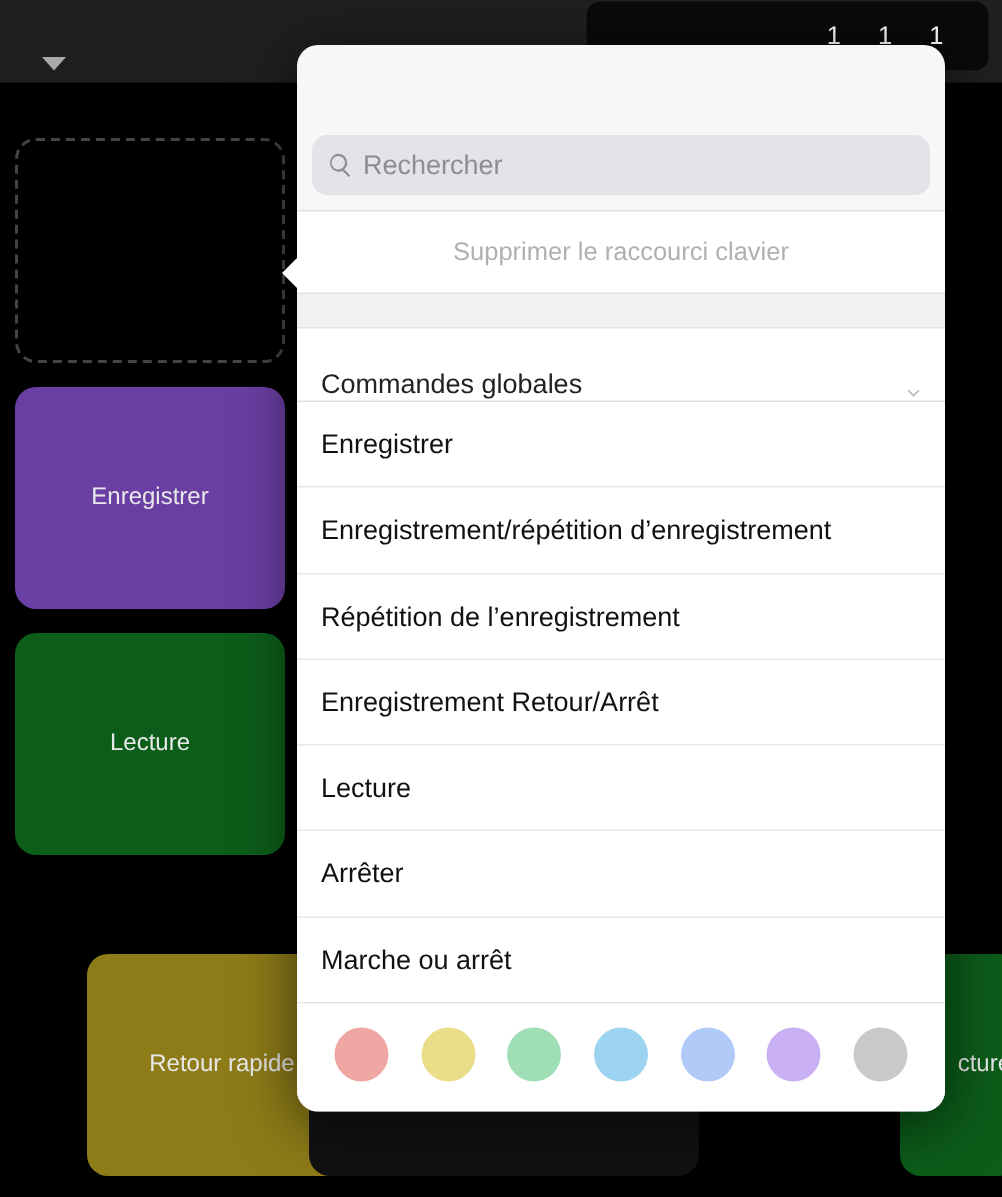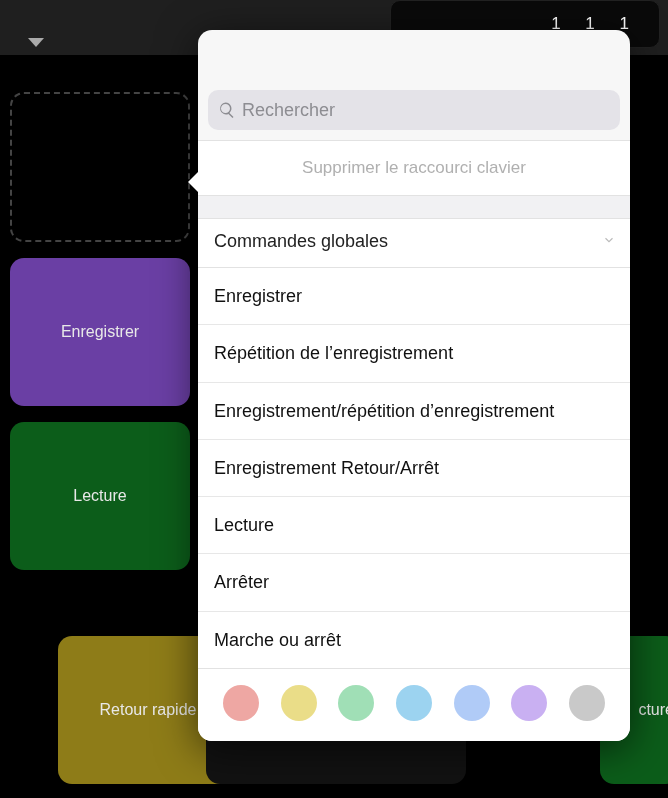--- a/index.html
+++ b/index.html
@@ -127,22 +127,22 @@
       height: 22px;
       background: #f1f1f3;
     }
 
     .section-header {
       background: #fff;
       border-top: 1px solid #e2e2e2;
       border-bottom: 1px solid #e2e2e2;
       height: 50px;
       display: flex;
-      align-items: flex-start;
-      padding: 12px 16px;
+      align-items: flex-end;
+      padding: 0 16px;
       font-size: 18px;
       color: #222;
       position: relative;
     }
     .chevron {
       position: absolute;
       right: 14px;
       width: 14px; height: 14px;
     }
     .chevron svg { width: 14px; height: 14px; stroke: #bbb; fill: none; stroke-width: 2; }
@@ -221,22 +221,22 @@
       <span>Commandes globales</span>
       <span class="chevron">
         <svg viewBox="0 0 24 24">
             <polyline points="6 9 12 15 18 9"></polyline>
           </svg>
       </span>
     </div>
 
     <div class="list">
       <div class="list-item"><span>Enregistrer</span></div>
+      <div class="list-item"><span>Enregistrement/répétition d’enregistrement</span></div>
       <div class="list-item"><span>Répétition de l’enregistrement</span></div>
-      <div class="list-item"><span>Enregistrement/répétition d’enregistrement</span></div>
       <div class="list-item"><span>Enregistrement Retour/Arrêt</span></div>
       <div class="list-item"><span>Lecture</span></div>
       <div class="list-item"><span>Arrêter</span></div>
       <div class="list-item"><span>Marche ou arrêt</span></div>
     </div>
 
     <div class="color-row">
       <div class="swatch" style="background:#eea7a3"></div>
       <div class="swatch" style="background:#eadd88"></div>
       <div class="swatch" style="background:#a0dfb6"></div>

